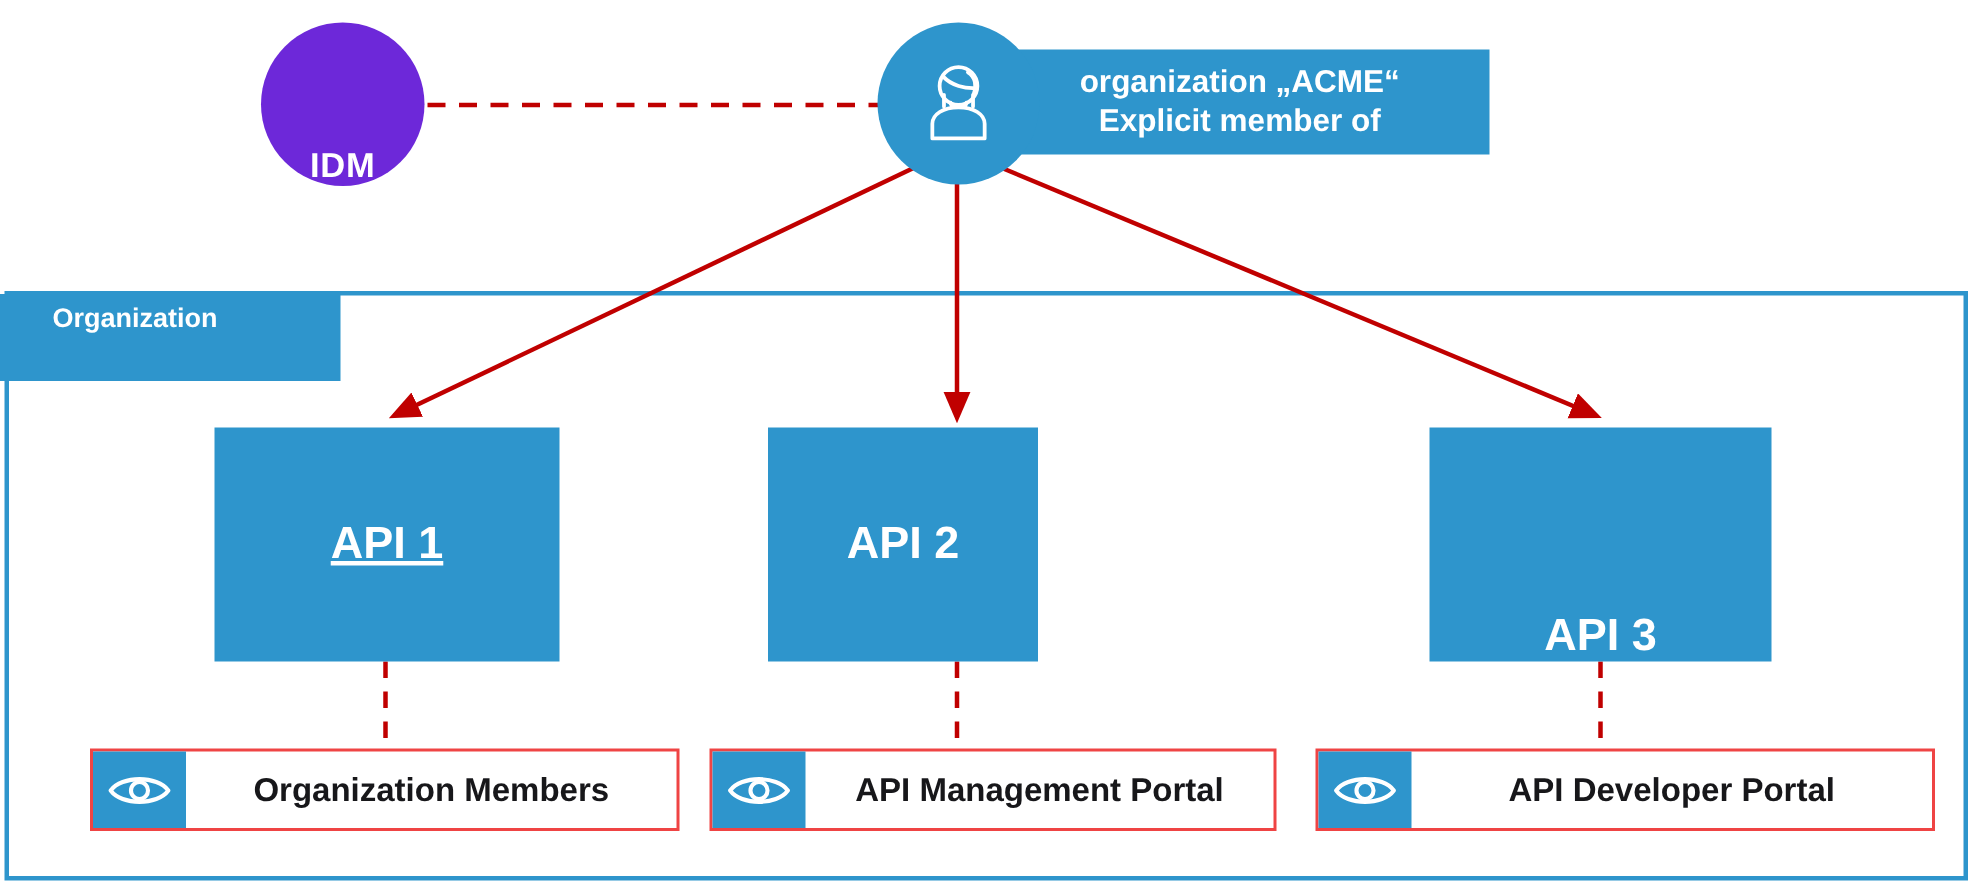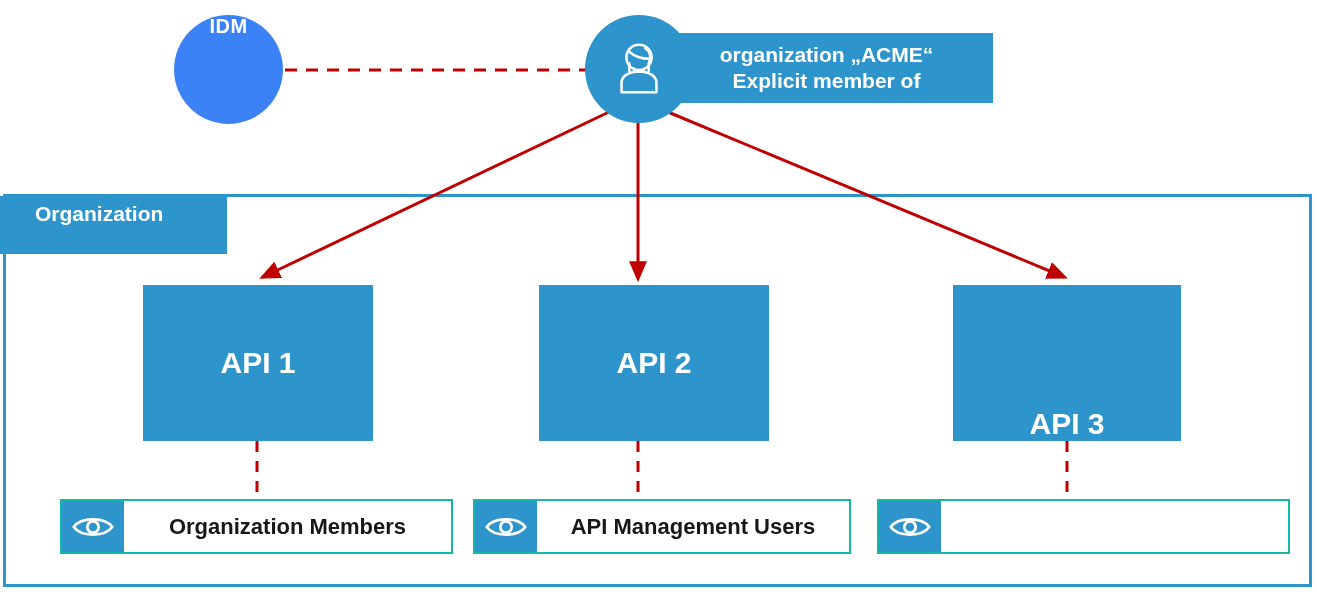--- a/index.html
+++ b/index.html
@@ -28,26 +28,26 @@
   .svg-layer.under { z-index: 1; }
 
   
   .idm-circle {
     position: absolute;
     left: 174px;
     top: 15px;
     width: 109px;
     height: 109px;
     border-radius: 50%;
-    background: #3b82f6;
-    color: #ffffff;
-    display: flex;
-    align-items: flex-start;
-    justify-content: center;
-    font-size: 20px;
+    background: #6d28d9;
+    color: #ffffff;
+    display: flex;
+    align-items: flex-end;
+    justify-content: center;
+    font-size: 23px;
     font-weight: bold;
     letter-spacing: 0.5px;
     z-index: 4;
   }
 
   
   .edge-label {
     position: absolute;
     left: 312px;
     top: 36px;
@@ -106,21 +106,21 @@
     z-index: 0;
   }
   .org-tag {
     position: absolute;
     left: 0px;
     top: 196px;
     width: 227px;
     height: 58px;
     background: #2E95CC;
     color: #ffffff;
-    font-size: 21px;
+    font-size: 18px;
     font-weight: bold;
     line-height: 1.25;
     padding: 5px 0 0 35px;
     box-sizing: border-box;
     z-index: 2;
   }
   .org-tag span { display: block; }
 
   
   .api-box {
@@ -129,30 +129,30 @@
     height: 156px;
     background: #2E95CC;
     color: #ffffff;
     display: flex;
     align-items: center;
     justify-content: center;
     font-size: 30px;
     font-weight: bold;
     z-index: 2;
   }
-  .api-1 { left: 143px; width: 230px; }
-  .api-2 { left: 539px; width: 230px; align-items: center; }
+  .api-1 { left: 143px; width: 230px; text-decoration: underline; }
+  .api-2 { left: 512px; width: 180px; align-items: center; }
   .api-3 { left: 953px; width: 228px; align-items: flex-end; }
 
   
   .vis-row {
     position: absolute;
     top: 499px;
     height: 55px;
-    border: 2px solid #14b8a6;
+    border: 2px solid #ef4444;
     box-sizing: border-box;
     background: #ffffff;
     display: flex;
     align-items: stretch;
     z-index: 2;
   }
   .vis-1 { left: 60px;  width: 393px; }
   .vis-2 { left: 473px; width: 378px; }
   .vis-3 { left: 877px; width: 413px; }
 
@@ -256,27 +256,28 @@
 
   <div class="vis-row vis-2">
     <div class="vis-icon">
       <svg width="44" height="28" viewBox="0 0 48 30">
         <g fill="none" stroke="#FFFFFF" stroke-width="3" stroke-linecap="round" stroke-linejoin="round">
           <path d="M3 15 C11 4 37 4 45 15 C37 26 11 26 3 15 Z"></path>
           <circle cx="24" cy="15" r="6.2"></circle>
         </g>
       </svg>
     </div>
-    <div class="vis-label">API Management Users</div>
+    <div class="vis-label">API Management Portal</div>
   </div>
 
   <div class="vis-row vis-3">
     <div class="vis-icon">
       <svg width="44" height="28" viewBox="0 0 48 30">
         <g fill="none" stroke="#FFFFFF" stroke-width="3" stroke-linecap="round" stroke-linejoin="round">
           <path d="M3 15 C11 4 37 4 45 15 C37 26 11 26 3 15 Z"></path>
           <circle cx="24" cy="15" r="6.2"></circle>
         </g>
       </svg>
     </div>
+    <div class="vis-label">API Developer Portal</div>
   </div>
 
 </div>
 
 </body></html>

